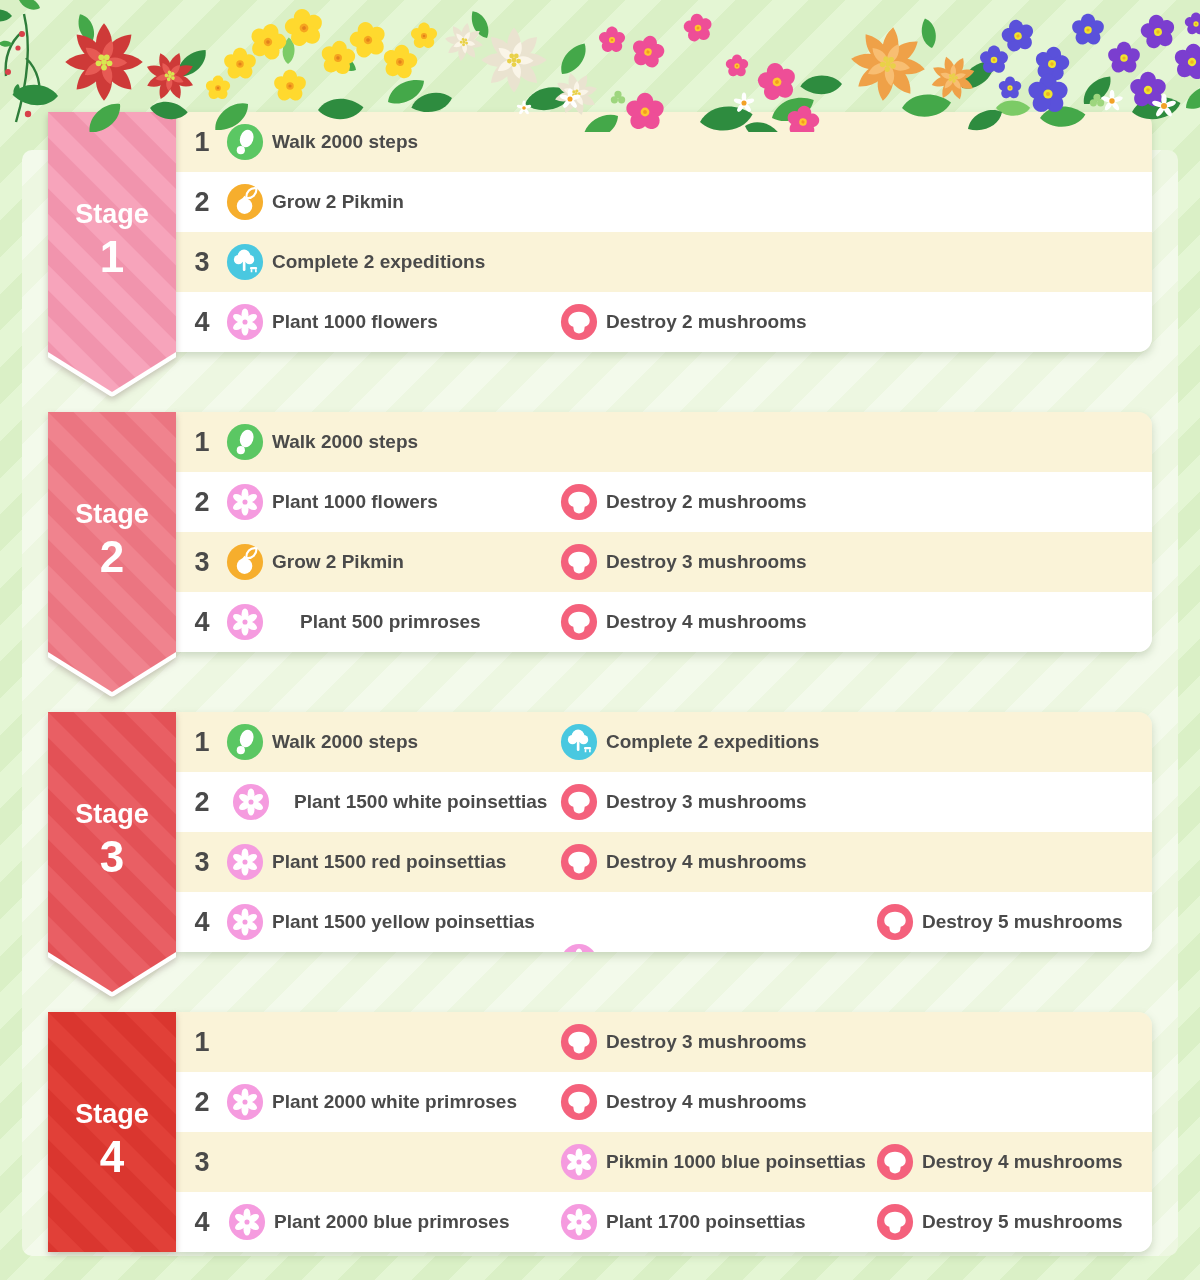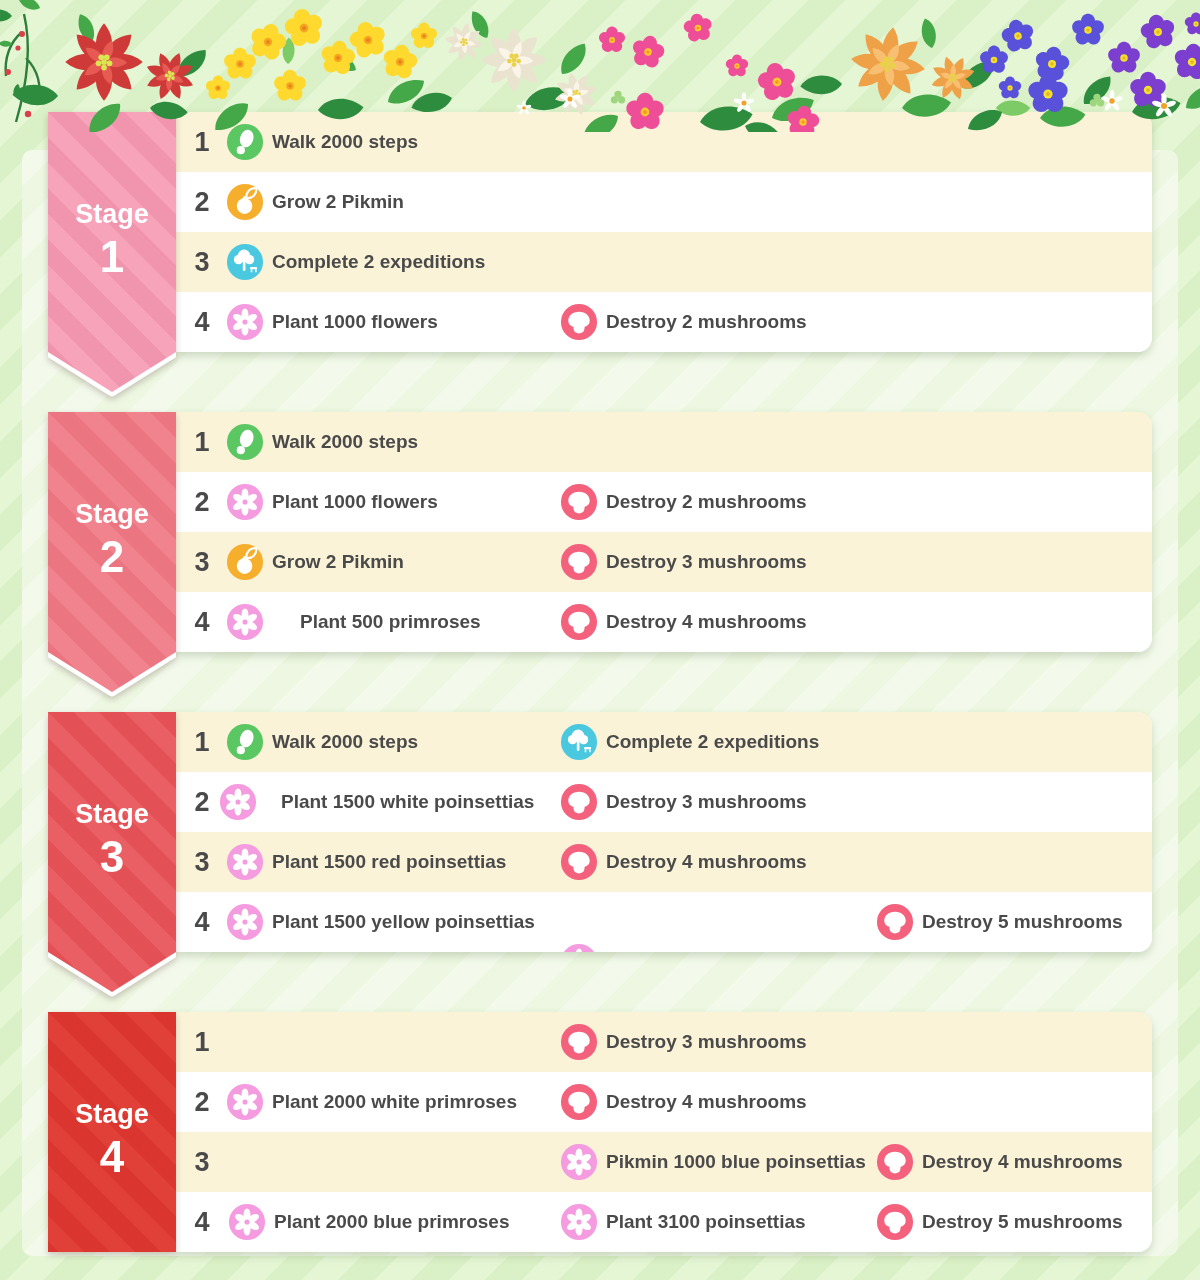--- a/index.html
+++ b/index.html
@@ -540,21 +540,21 @@
                   <rect x="25.2" y="25.2" width="7.6" height="2.5" rx="1.2"></rect>
                   <rect x="26" y="27.6" width="1.7" height="3.2"></rect>
                   <rect x="30.6" y="27.6" width="1.7" height="3.2"></rect>
                 </g>
               </svg>
               <span class="lbl">Complete 2 expeditions</span>
             </div>
           </div>
           <div class="row even">
             <span class="num">2</span>
-            <div class="task" style="left: 43px; gap: 24px;">
+            <div class="task" style="left: 56px; gap: 24px;">
               <svg class="tic" viewBox="0 0 40 40">
                 <circle cx="20" cy="20" r="19" fill="#F59BDF"></circle>
                 <g fill="#fff">
                   <ellipse cx="20" cy="12.4" rx="3.7" ry="6.6"></ellipse>
                   <ellipse cx="20" cy="12.4" rx="3.7" ry="6.6" transform="rotate(60 20 20)"></ellipse>
                   <ellipse cx="20" cy="12.4" rx="3.7" ry="6.6" transform="rotate(120 20 20)"></ellipse>
                   <ellipse cx="20" cy="12.4" rx="3.7" ry="6.6" transform="rotate(180 20 20)"></ellipse>
                   <ellipse cx="20" cy="12.4" rx="3.7" ry="6.6" transform="rotate(240 20 20)"></ellipse>
                   <ellipse cx="20" cy="12.4" rx="3.7" ry="6.6" transform="rotate(300 20 20)"></ellipse>
                 </g>
@@ -734,21 +734,21 @@
                 <g fill="#fff">
                   <ellipse cx="20" cy="12.4" rx="3.7" ry="6.6"></ellipse>
                   <ellipse cx="20" cy="12.4" rx="3.7" ry="6.6" transform="rotate(60 20 20)"></ellipse>
                   <ellipse cx="20" cy="12.4" rx="3.7" ry="6.6" transform="rotate(120 20 20)"></ellipse>
                   <ellipse cx="20" cy="12.4" rx="3.7" ry="6.6" transform="rotate(180 20 20)"></ellipse>
                   <ellipse cx="20" cy="12.4" rx="3.7" ry="6.6" transform="rotate(240 20 20)"></ellipse>
                   <ellipse cx="20" cy="12.4" rx="3.7" ry="6.6" transform="rotate(300 20 20)"></ellipse>
                 </g>
                 <circle cx="20" cy="20" r="2.7" fill="#F59BDF"></circle>
               </svg>
-              <span class="lbl">Plant 3100 poinsettias</span>
+              <span class="lbl">Plant 1700 poinsettias</span>
             </div>
             <div class="task" style="left: 700px;">
               <svg class="tic" viewBox="0 0 40 40">
                 <circle cx="20" cy="20" r="19" fill="#F4617C"></circle>
                 <path d="M20,9.2 C27,9.2 31.3,13.6 31.3,18.6 C31.3,22 29,24.3 26,25.1 L25.6,28 C25.3,30.6 23,32 20,32 C17,32 14.7,30.6 14.4,28 L14,25.1 C11,24.3 8.7,22 8.7,18.6 C8.7,13.6 13,9.2 20,9.2 Z" fill="#fff"></path>
               </svg>
               <span class="lbl">Destroy 5 mushrooms</span>
             </div>
           </div>
         </div>

